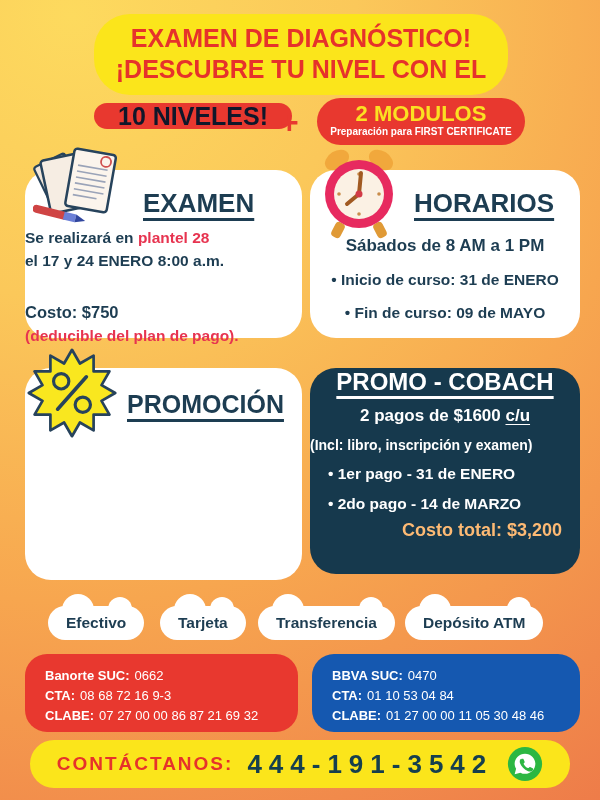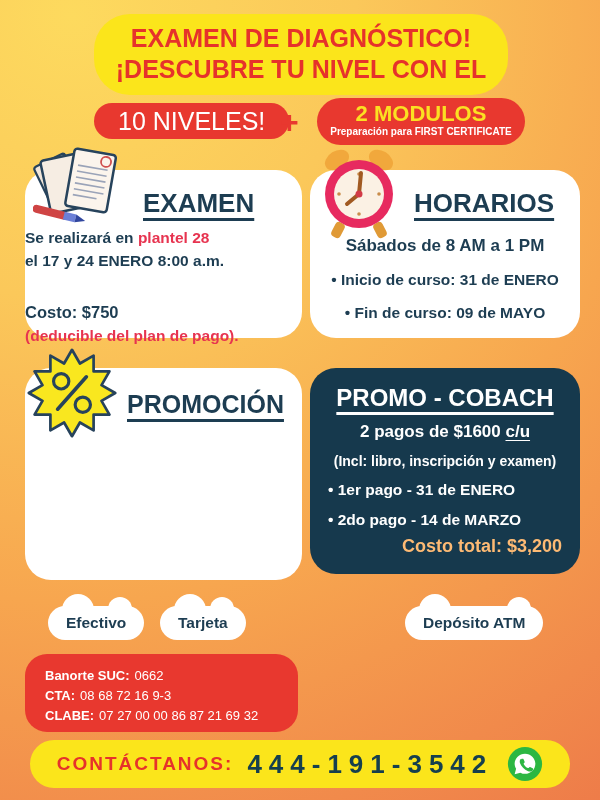--- a/index.html
+++ b/index.html
@@ -4,59 +4,59 @@
 <style>
   html,body{margin:0;padding:0;}
   body{width:600px;height:800px;font-family:"Liberation Sans",sans-serif;}
   .poster{position:relative;width:600px;height:800px;overflow:hidden;
     background:radial-gradient(circle at 12% 2%, #fdda5e 0%, #fbc85a 30%, #f7a64f 62%, #ee7c49 100%);}
   .abs{position:absolute;}
 
   
   .title-box{left:94px;top:14px;width:414px;background:#fbe51b;border-radius:36px;
     padding:9px 0 11px;text-align:center;color:#e6322b;font-weight:bold;font-size:25px;line-height:1.22;}
-  .levels-pill{left:94px;top:103px;height:36px;padding:0 24px;border-radius:28px;background:#e8382f;
-    color:#ffffff;font-weight:normal;font-size:25px;display:flex;align-items:center;}
+  .levels-pill{left:94px;top:103px;height:26px;padding:0 24px;border-radius:28px;background:#e8382f;
+    color:#0f172a;font-weight:bold;font-size:25px;display:flex;align-items:center;}
   .plus-sign{left:280px;top:106px;color:#e8382f;font-weight:bold;font-size:32px;line-height:1;}
   .modules-pill{left:317px;top:98px;width:192px;border-radius:28px;background:#e8382f;
     text-align:center;padding:4px 8px 7px;}
   .modules-title{color:#fbe022;font-weight:bold;font-size:22px;line-height:1.1;}
   .modules-sub{color:#ffffff;font-weight:bold;font-size:10px;line-height:1.2;}
 
   
   .card{position:absolute;background:#ffffff;border-radius:26px;color:#1d3d52;}
   .card-title{position:absolute;font-weight:bold;color:#1d3d52;
     text-decoration:underline;text-decoration-thickness:3px;text-underline-offset:6px;}
   #exam-card{left:25px;top:170px;width:277px;height:168px;}
   #exam-card .card-title{left:118px;top:18px;font-size:26px;}
   #sched-card{left:310px;top:170px;width:270px;height:168px;}
   #sched-card .card-title{left:104px;top:18px;font-size:26px;}
   #promo-card{left:25px;top:368px;width:277px;height:212px;}
   #promo-card .card-title{left:102px;top:22px;font-size:25px;}
   #cobach-card{left:310px;top:368px;width:270px;height:206px;background:#16394d;color:#ffffff;}
-  #cobach-card .card-title{position:static;display:block;text-align:center;margin-top:16px;
+  #cobach-card .card-title{position:static;display:block;text-align:center;
     font-size:24px;color:#ffffff;}
 
   .exam-body{margin-top:56px;font-weight:bold;font-size:15.5px;line-height:1.5;}
   .hl-red{color:#e73450;}
   .cost-line{margin-top:27px;font-size:16.5px;}
   .cost-note{color:#e73450;font-size:15.5px;}
 
   .sched-body{margin-top:66px;text-align:center;font-weight:bold;}
   .sched-line{font-size:17px;}
   .sched-bullet{font-size:15.5px;margin-top:15px;}
 
   .promo-body{margin-top:62px;font-weight:bold;}
   .promo-sub{text-align:center;font-size:16.5px;}
   .promo-bullet{font-size:15.5px;margin:11px 0 0 16px;}
   .promo-total{color:#e73450;font-size:18px;text-align:right;margin:8px 16px 0 0;}
 
   .cobach-line1{text-align:center;font-weight:bold;font-size:17px;margin-top:10px;}
   .cobach-unit{text-decoration:underline;text-underline-offset:3px;}
-  .cobach-line2{text-align:center;font-weight:bold;font-size:14px;margin-top:11px;}
+  .cobach-line2{text-align:left;font-weight:bold;font-size:14px;margin-top:11px;}
   .cobach-bullet{font-weight:bold;font-size:15.5px;margin:12px 0 0 18px;}
   .cobach-total{color:#fdba74;font-weight:bold;font-size:18px;text-align:right;margin:7px 18px 0 0;}
 
   
   .card-icon{position:absolute;}
   #papers-icon{left:33px;top:146px;}
   #clock-icon{left:313px;top:146px;}
   #burst-icon{left:27px;top:346px;}
 
   
@@ -179,28 +179,36 @@
     <circle cx="62" cy="63" r="8.5" fill="#f9e71f" stroke="#27435c" stroke-width="3.5"></circle>
     <line x1="66" y1="32" x2="34" y2="68" stroke="#27435c" stroke-width="4" stroke-linecap="round"></line>
   </svg>
 
   <div class="cloud" style="left:48px;">
     <span class="cloud-label">Efectivo</span>
   </div>
   <div class="cloud" style="left:160px;">
     <span class="cloud-label">Tarjeta</span>
   </div>
+  <div class="cloud" style="left:258px;">
+    <span class="cloud-label">Transferencia</span>
+  </div>
   <div class="cloud" style="left:405px;">
     <span class="cloud-label">Depósito ATM</span>
   </div>
 
   <div class="bank-box" id="banorte-box">
     <div><span class="bank-label">Banorte SUC:</span><span class="bank-value">0662</span></div>
     <div><span class="bank-label">CTA:</span><span class="bank-value">08 68 72 16 9-3</span></div>
     <div><span class="bank-label">CLABE:</span><span class="bank-value">07 27 00 00 86 87 21 69 32</span></div>
+  </div>
+  <div class="bank-box" id="bbva-box">
+    <div><span class="bank-label">BBVA SUC:</span><span class="bank-value">0470</span></div>
+    <div><span class="bank-label">CTA:</span><span class="bank-value">01 10 53 04 84</span></div>
+    <div><span class="bank-label">CLABE:</span><span class="bank-value">01 27 00 00 11 05 30 48 46</span></div>
   </div>
 
   <div class="abs contact-bar">
     <span class="contact-label">CONTÁCTANOS:</span>
     <span class="contact-phone">444-191-3542</span>
     <svg width="36" height="36" viewBox="0 0 40 40">
       <circle cx="20" cy="20" r="19" fill="#2cb742"></circle>
       <path d="M20 8.5c-6.4 0-11.5 5-11.5 11.2 0 2 .55 3.9 1.6 5.6L8.5 31.5l6.4-1.9c1.6.9 3.3 1.3 5.1 1.3 6.4 0 11.5-5 11.5-11.2S26.4 8.5 20 8.5z" fill="#ffffff"></path>
       <path d="M15.8 14.8c.3-.7.6-.7 1-.7h.8c.3 0 .6.1.8.6l1.2 2.8c.1.3.1.5-.1.8l-.9 1.1c-.2.2-.2.5-.1.7.5 1 1.2 1.9 2 2.6.8.8 1.7 1.4 2.7 1.8.3.1.5.1.7-.1l1-.9c.2-.2.5-.3.8-.2l2.8 1.3c.4.2.6.4.6.8 0 .3 0 .7-.1 1-.2.9-1.5 1.8-2.5 1.9-.9.1-1.9.2-3.1-.3-2.2-.9-4-2.1-5.6-3.7-1.5-1.6-2.7-3.4-3.4-5.4-.3-1-.3-2-.1-2.9.1-.5.3-1 .5-1.2z" fill="#2cb742"></path>
     </svg>

